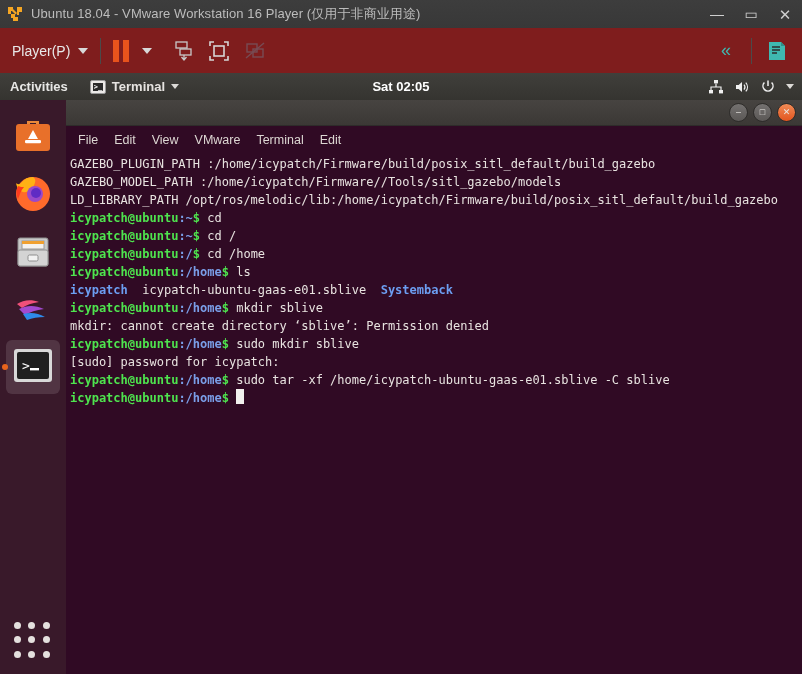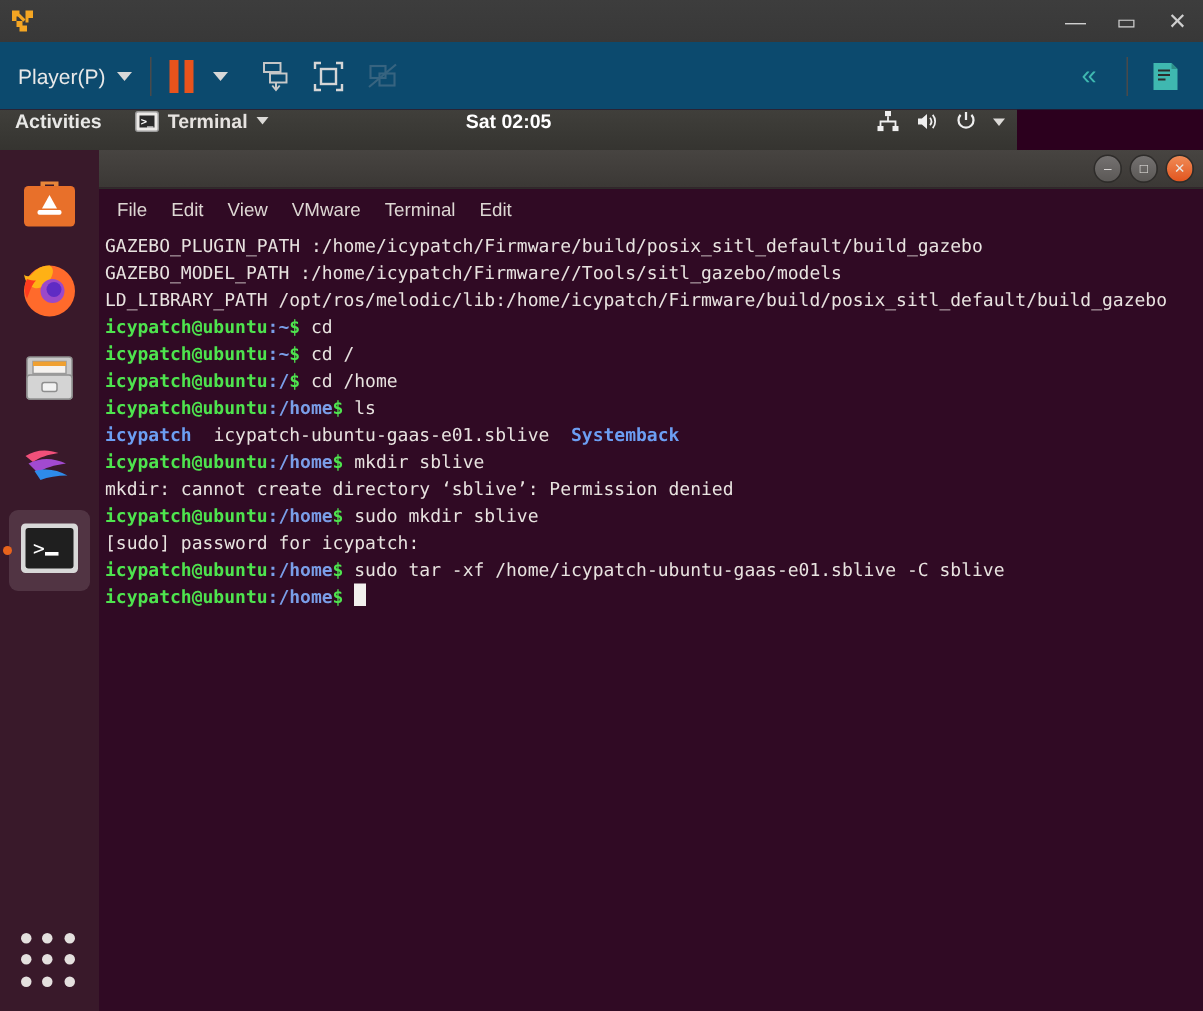--- a/index.html
+++ b/index.html
@@ -24,21 +24,21 @@
   }
   .vm-winbtns { margin-left: auto; display: flex; align-items: center; height: 28px; }
   .vm-winbtn {
     width: 34px; height: 28px; display: flex; align-items: center; justify-content: center;
     color: #cfcfcf; font-size: 14px; line-height: 1;
   }
   .vm-winbtn.close { font-size: 15px; }
 
   .vm-toolbar {
     position: absolute; left: 0; top: 28px; width: 802px; height: 45px;
-    background: #0c4a6e;
+    background: #7f1d1d;
     border-bottom: 1px solid #222;
     display: flex; align-items: center;
   }
   .tb-player {
     color: #e8e8e8; font-size: 14px; margin-left: 12px; display: flex; align-items: center; gap: 8px;
   }
   .caret-dn {
     width: 0; height: 0; border-left: 5px solid transparent; border-right: 5px solid transparent;
     border-top: 6px solid #d8d8d8; display: inline-block;
   }
@@ -51,23 +51,23 @@
   .tb-sep2 { width: 1px; height: 26px; background: #4a4a4a; margin: 0 8px; }
   .tb-notes { width: 34px; display: flex; align-items: center; justify-content: center; margin-right: 8px; }
 
   
   .guest {
     position: absolute; left: 0; top: 73px; width: 802px; height: 601px;
     background: #2c001e; overflow: hidden;
   }
 
   .u-topbar {
-    position: absolute; left: 0; top: 0; width: 678px; height: 27px;
+    position: absolute; left: 0; top: 0; width: 802px; height: 27px;
     background: linear-gradient(#403f3b, #353430);
-    display: flex; align-items: flex-start;
+    display: flex; align-items: center;
     font-size: 13px; color: #e6e3e0; font-weight: bold;
   }
   .u-activities { margin-left: 10px; color: #e8e8e6; }
   .u-appmenu { display: flex; align-items: center; gap: 6px; margin-left: 22px; }
   .u-appicon {
     width: 16px; height: 14px; background: #eceae8; border: 1px solid #9a9a9a;
     border-radius: 2px; position: relative; box-sizing: border-box;
   }
   .u-appicon::before {
     content: ""; position: absolute; left: 2px; top: 2px; right: 2px; bottom: 2px; background: #2a2a2a;
@@ -156,20 +156,21 @@
 
   <div class="vm-titlebar">
     <div class="vm-icon">
       <svg width="18" height="18" viewBox="0 0 18 18">
         <path d="M2 2h5v4H5v3H2z" fill="#f5a623"></path>
         <path d="M11 2h5v5h-3v3h-2z" fill="#f5a623"></path>
         <path d="M5 9h4v3h3v4H7v-3H5z" fill="#f5a623"></path>
         <path d="M7 4l4 4-1.5 1.5L6 6z" fill="#f5a623"></path>
       </svg>
     </div>
+    <div class="vm-title">Ubuntu 18.04 - VMware Workstation 16 Player (仅用于非商业用途)</div>
     <div class="vm-winbtns">
       <div class="vm-winbtn">—</div>
       <div class="vm-winbtn">▭</div>
       <div class="vm-winbtn close">✕</div>
     </div>
   </div>
 
   <div class="vm-toolbar">
     <div class="tb-player">
       <span>Player(P)</span>

